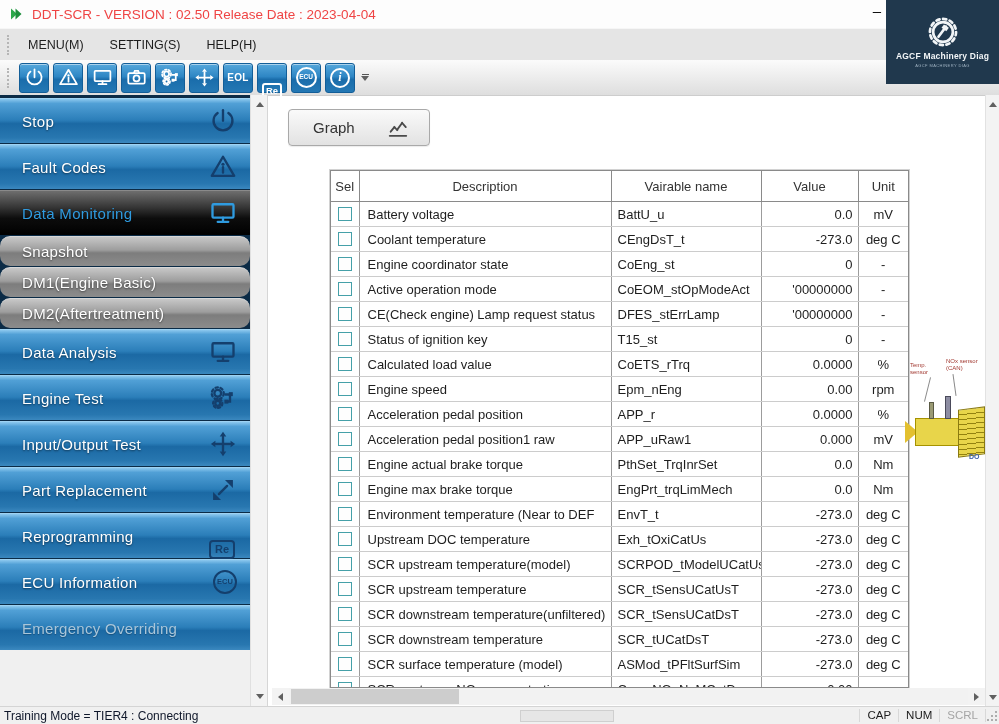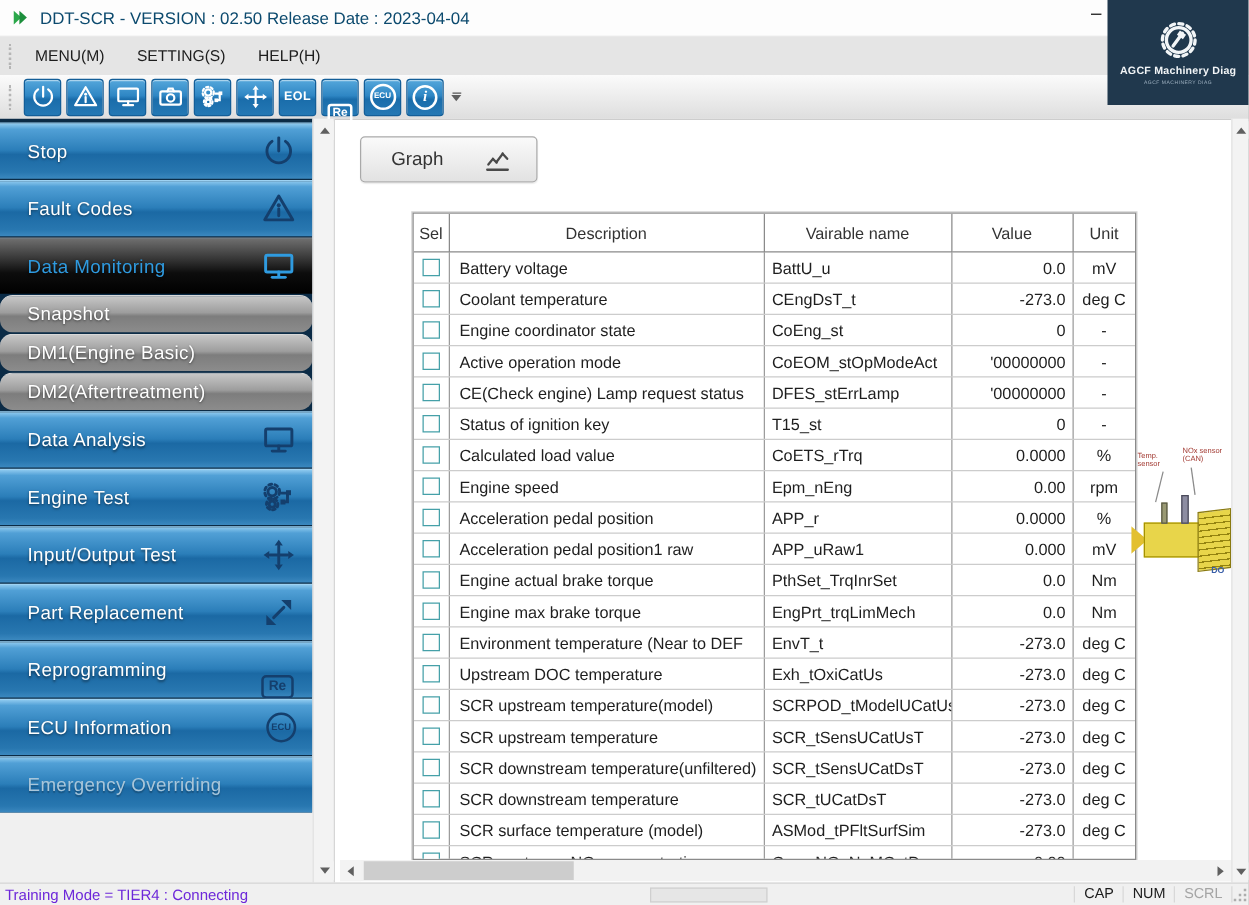--- a/index.html
+++ b/index.html
@@ -3,21 +3,21 @@
 <meta charset="utf-8">
 <style>
   html,body{margin:0;padding:0;background:#777;}
   #app{position:relative;width:999px;height:724px;background:#fff;overflow:hidden;
        font-family:"Liberation Sans",sans-serif;-webkit-font-smoothing:antialiased;}
 
   
   .titlebar{position:absolute;left:0;top:0;width:999px;height:28px;background:#fdfdfd;
             display:flex;align-items:center;border-bottom:1px solid #ededed;}
   .title-icon{width:16px;height:16px;margin:0 8px 0 8px;}
-  .title-text{font-size:13.5px;color:#0c4a6e;}
+  .title-text{font-size:13.5px;color:#ef4444;}
   .win-min{position:absolute;left:869px;top:2px;font-size:15px;color:#111;width:16px;text-align:center;cursor:default;}
 
   
   .brandbox{position:absolute;right:0;top:0;width:113px;height:84px;background:#20384d;z-index:30;
             display:flex;flex-direction:column;align-items:center;justify-content:center;}
   .brand-logo{width:32px;height:32px;color:#f2f5f7;margin-bottom:3px;}
   .brand-name{font-size:8.5px;font-weight:bold;color:#f2f5f7;letter-spacing:.2px;}
   .brand-tag{font-size:4px;color:#9fb2c2;margin-top:2px;letter-spacing:.4px;}
 
   
@@ -120,21 +120,21 @@
   .dg-arrow{position:absolute;left:0;top:71px;width:0;height:0;border:11px solid transparent;border-left:13px solid #e3c02f;}
   .dg-s1{position:absolute;left:24px;top:52px;width:5px;height:17px;background:#9a9a74;border:1px solid #5a5a44;box-sizing:border-box;}
   .dg-s2{position:absolute;left:40px;top:46px;width:6px;height:23px;background:#8d8da2;border:1px solid #4a4a5a;box-sizing:border-box;}
   .dg-doc{position:absolute;left:53px;top:58px;width:27px;height:48px;transform:skewY(-7deg);
           background:repeating-linear-gradient(180deg,#e8d54a 0 4px,#93820f 4px 5px);border:1px solid #8a7a10;box-sizing:border-box;}
   .dg-doc-label{position:absolute;left:64px;top:103px;font-size:7px;font-weight:bold;color:#3a5fa8;}
 
   
   .statusbar{position:absolute;left:0;top:706px;width:999px;height:18px;background:#f0f0f0;
              border-top:1px solid #d4d4d4;box-sizing:border-box;}
-  .st-msg{position:absolute;left:4px;top:2px;font-size:12px;color:#6d28d9;}
+  .st-msg{position:absolute;left:4px;top:2px;font-size:12px;color:#0f172a;}
   .st-box{position:absolute;left:520px;top:3px;width:92px;height:10px;background:#e6e6e6;border:1px solid #cfcfcf;}
   .st-keys{position:absolute;right:13px;top:0;height:17px;display:flex;align-items:center;}
   .st-key{padding:0 7px;font-size:11.5px;color:#1c1c1c;border-left:1px solid #d8d8d8;height:13px;line-height:13px;}
   .st-key:last-child{color:#a5a5a5;border-right:1px solid #d8d8d8;}
   .grip{position:absolute;right:1px;bottom:2px;width:11px;height:11px;}
   .grip::after{content:"";position:absolute;left:0;top:8px;width:2px;height:2px;background:#adadad;
                box-shadow:4px 0 #adadad,8px 0 #adadad,4px -4px #adadad,8px -4px #adadad,8px -8px #adadad;}
 </style>
 </head>
 <body>

